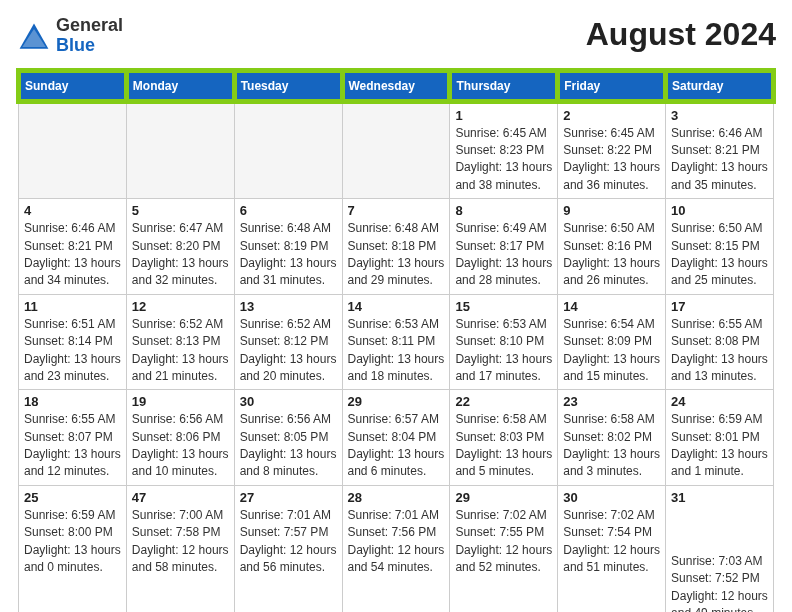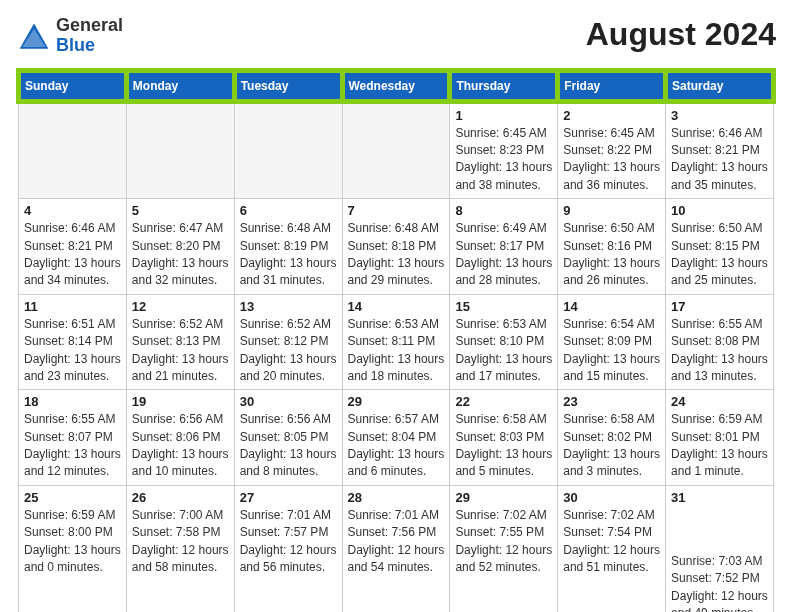--- a/index.html
+++ b/index.html
@@ -299,21 +299,21 @@
       </tr>
       <tr class="week-row">
         <td>
           <span class="day-num">25</span>
           <div class="day-info" style="white-space: pre-line;">Sunrise: 6:59 AM
 Sunset: 8:00 PM
 Daylight: 13 hours
 and 0 minutes.</div>
         </td>
         <td>
-          <span class="day-num">26</span>
+          <span class="day-num">47</span>
           <div class="day-info" style="white-space: pre-line;">Sunrise: 7:00 AM
 Sunset: 7:58 PM
 Daylight: 12 hours
 and 58 minutes.</div>
         </td>
         <td>
           <span class="day-num">27</span>
           <div class="day-info" style="white-space: pre-line;">Sunrise: 7:01 AM
 Sunset: 7:57 PM
 Daylight: 12 hours

